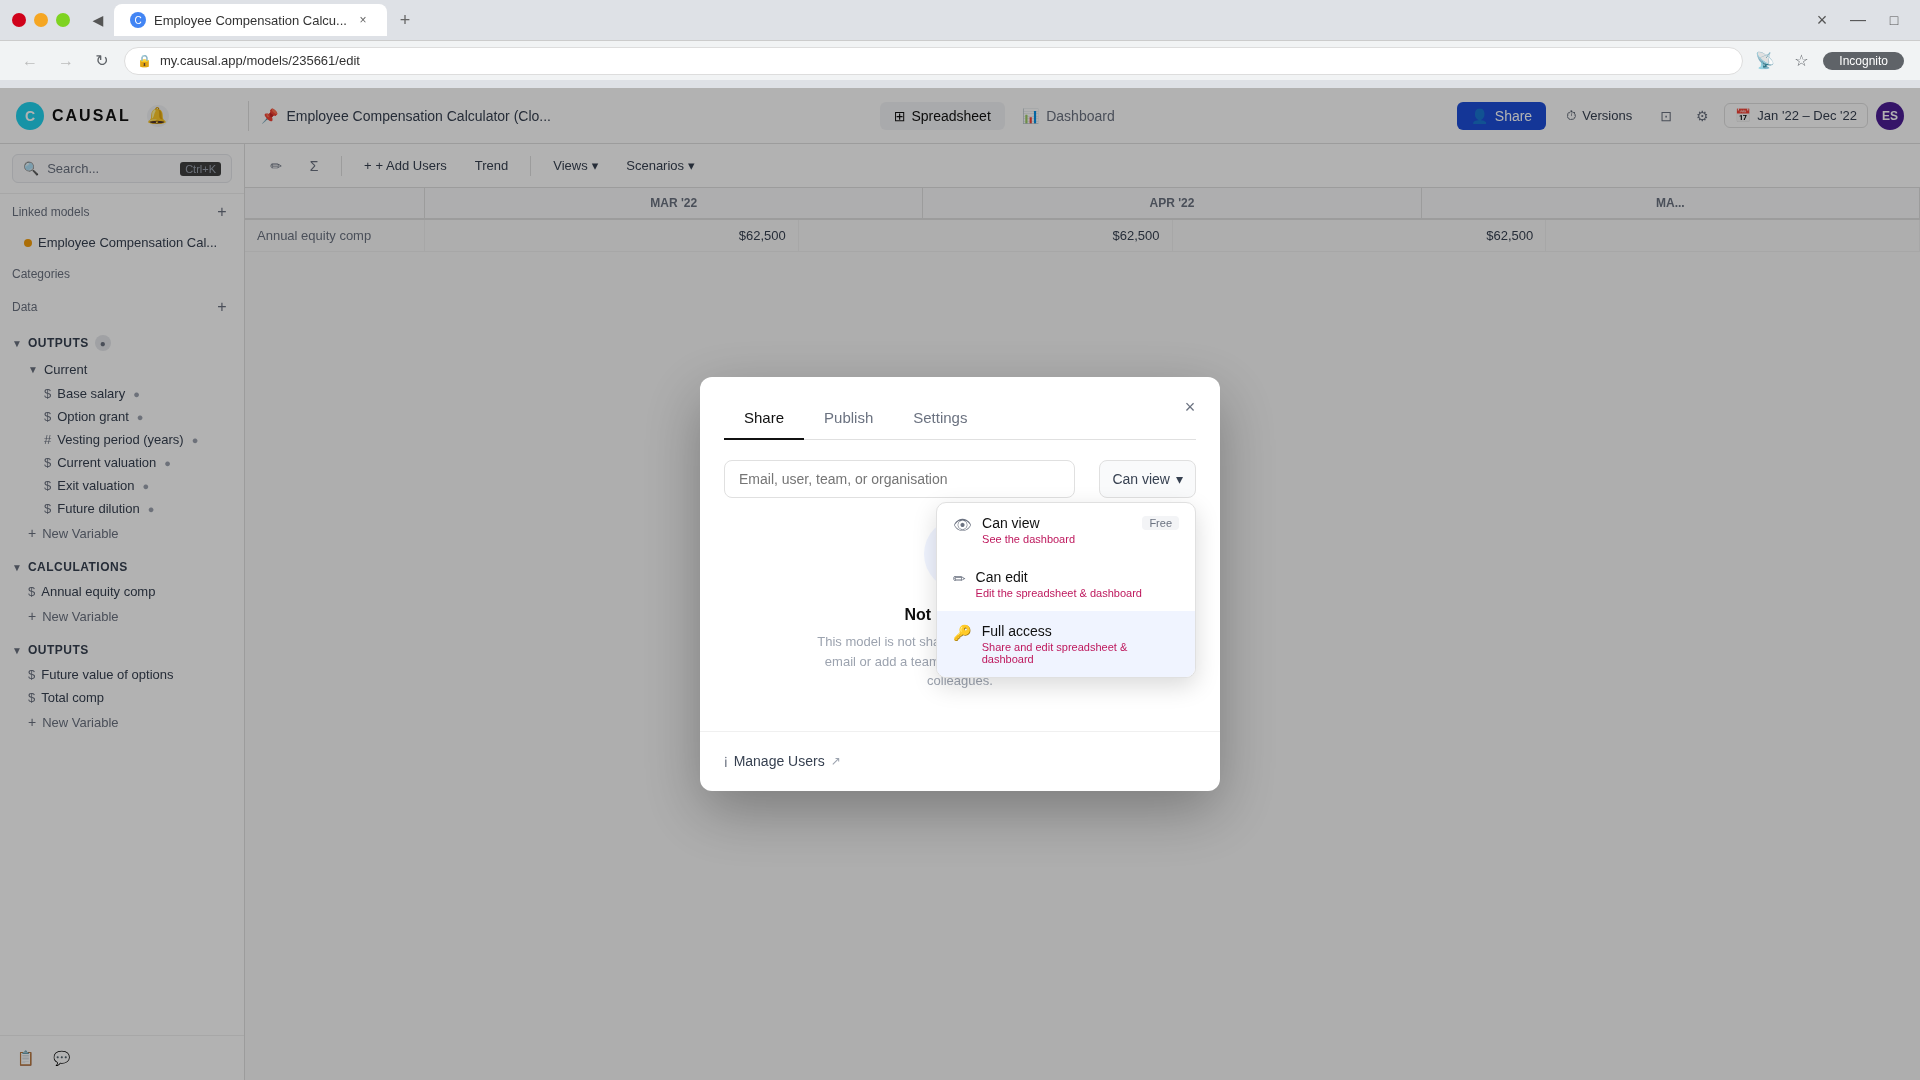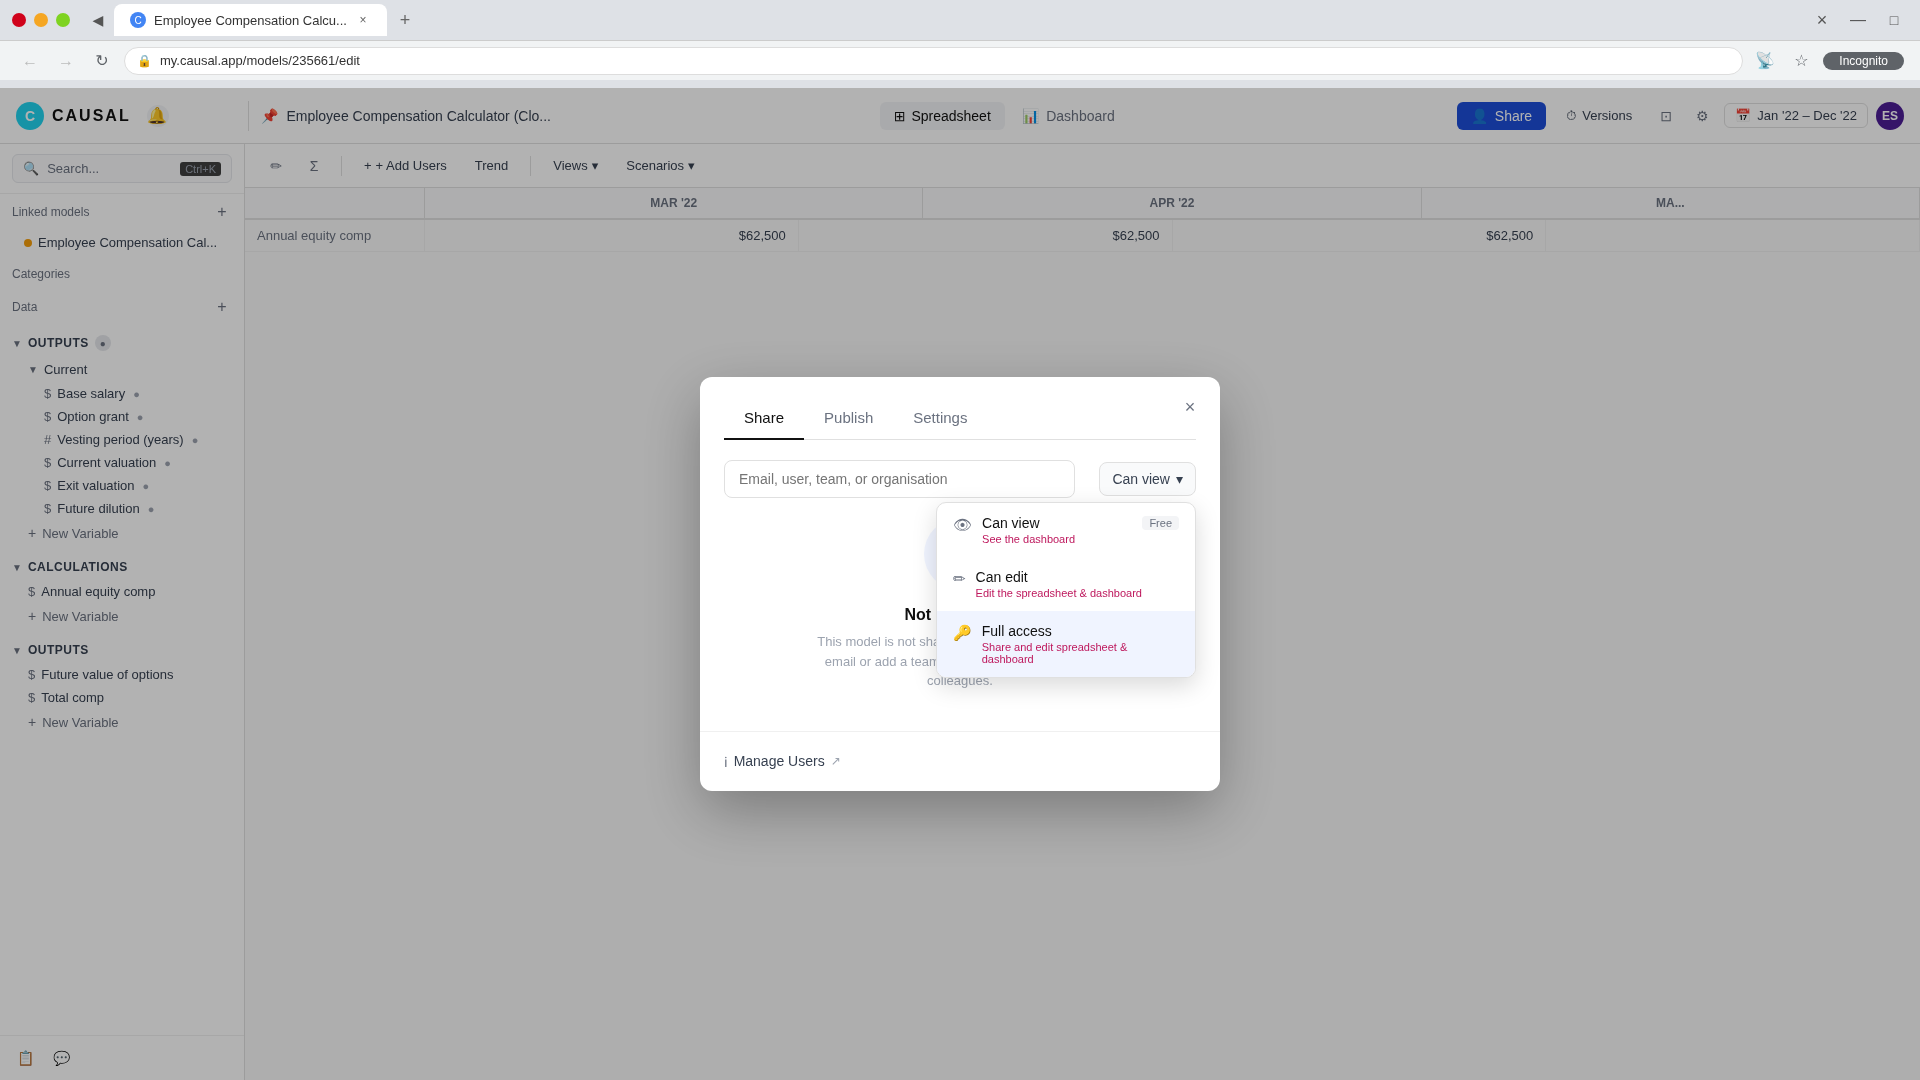--- a/index.html
+++ b/index.html
@@ -92,21 +92,21 @@
 
     
     .modal { background: white; border-radius: 12px; width: 520px; box-shadow: 0 20px 60px rgba(0,0,0,0.3); position: relative; overflow: visible; }
     .modal-header { padding: 20px 24px 0; }
     .modal-tabs { display: flex; gap: 0; border-bottom: 1px solid #e0e0e0; margin-bottom: 0; }
     .modal-tab { padding: 12px 20px; font-size: 15px; font-weight: 500; color: #6b7280; cursor: pointer; border-bottom: 2px solid transparent; margin-bottom: -1px; }
     .modal-tab.active { color: #111; border-bottom: 2px solid #111; }
     .modal-close { position: absolute; top: 16px; right: 16px; width: 28px; height: 28px; border: none; background: none; cursor: pointer; display: flex; align-items: center; justify-content: center; color: #6b7280; font-size: 18px; border-radius: 50%; }
     .modal-body { padding: 20px 24px; }
 
-    .share-input-row { display: flex; gap: 24px; align-items: center; position: relative; }
+    .share-input-row { display: flex; gap: 24px; position: relative; }
     .share-email-input { flex: 1; border: 1px solid #e0e0e0; border-radius: 8px; padding: 10px 14px; font-size: 14px; color: #9ca3af; outline: none; }
     .permission-dropdown { background: #f9fafb; border: 1px solid #e0e0e0; border-radius: 8px; padding: 8px 12px; font-size: 14px; color: #374151; cursor: pointer; display: flex; align-items: center; gap: 6px; white-space: nowrap; }
 
     
     .permission-menu { position: absolute; right: 0; top: calc(100% + 4px); background: white; border: 1px solid #e0e0e0; border-radius: 10px; box-shadow: 0 8px 24px rgba(0,0,0,0.15); width: 260px; z-index: 100; overflow: hidden; }
     .perm-option { padding: 12px 16px; cursor: pointer; display: flex; align-items: flex-start; gap: 10px; }
     .perm-option.highlighted { background: #f0f4ff; }
     .perm-icon { font-size: 15px; color: #6b7280; margin-top: 1px; flex-shrink: 0; }
     .perm-info { flex: 1; }
     .perm-label { font-size: 14px; font-weight: 500; color: #111; display: flex; align-items: center; justify-content: space-between; }

